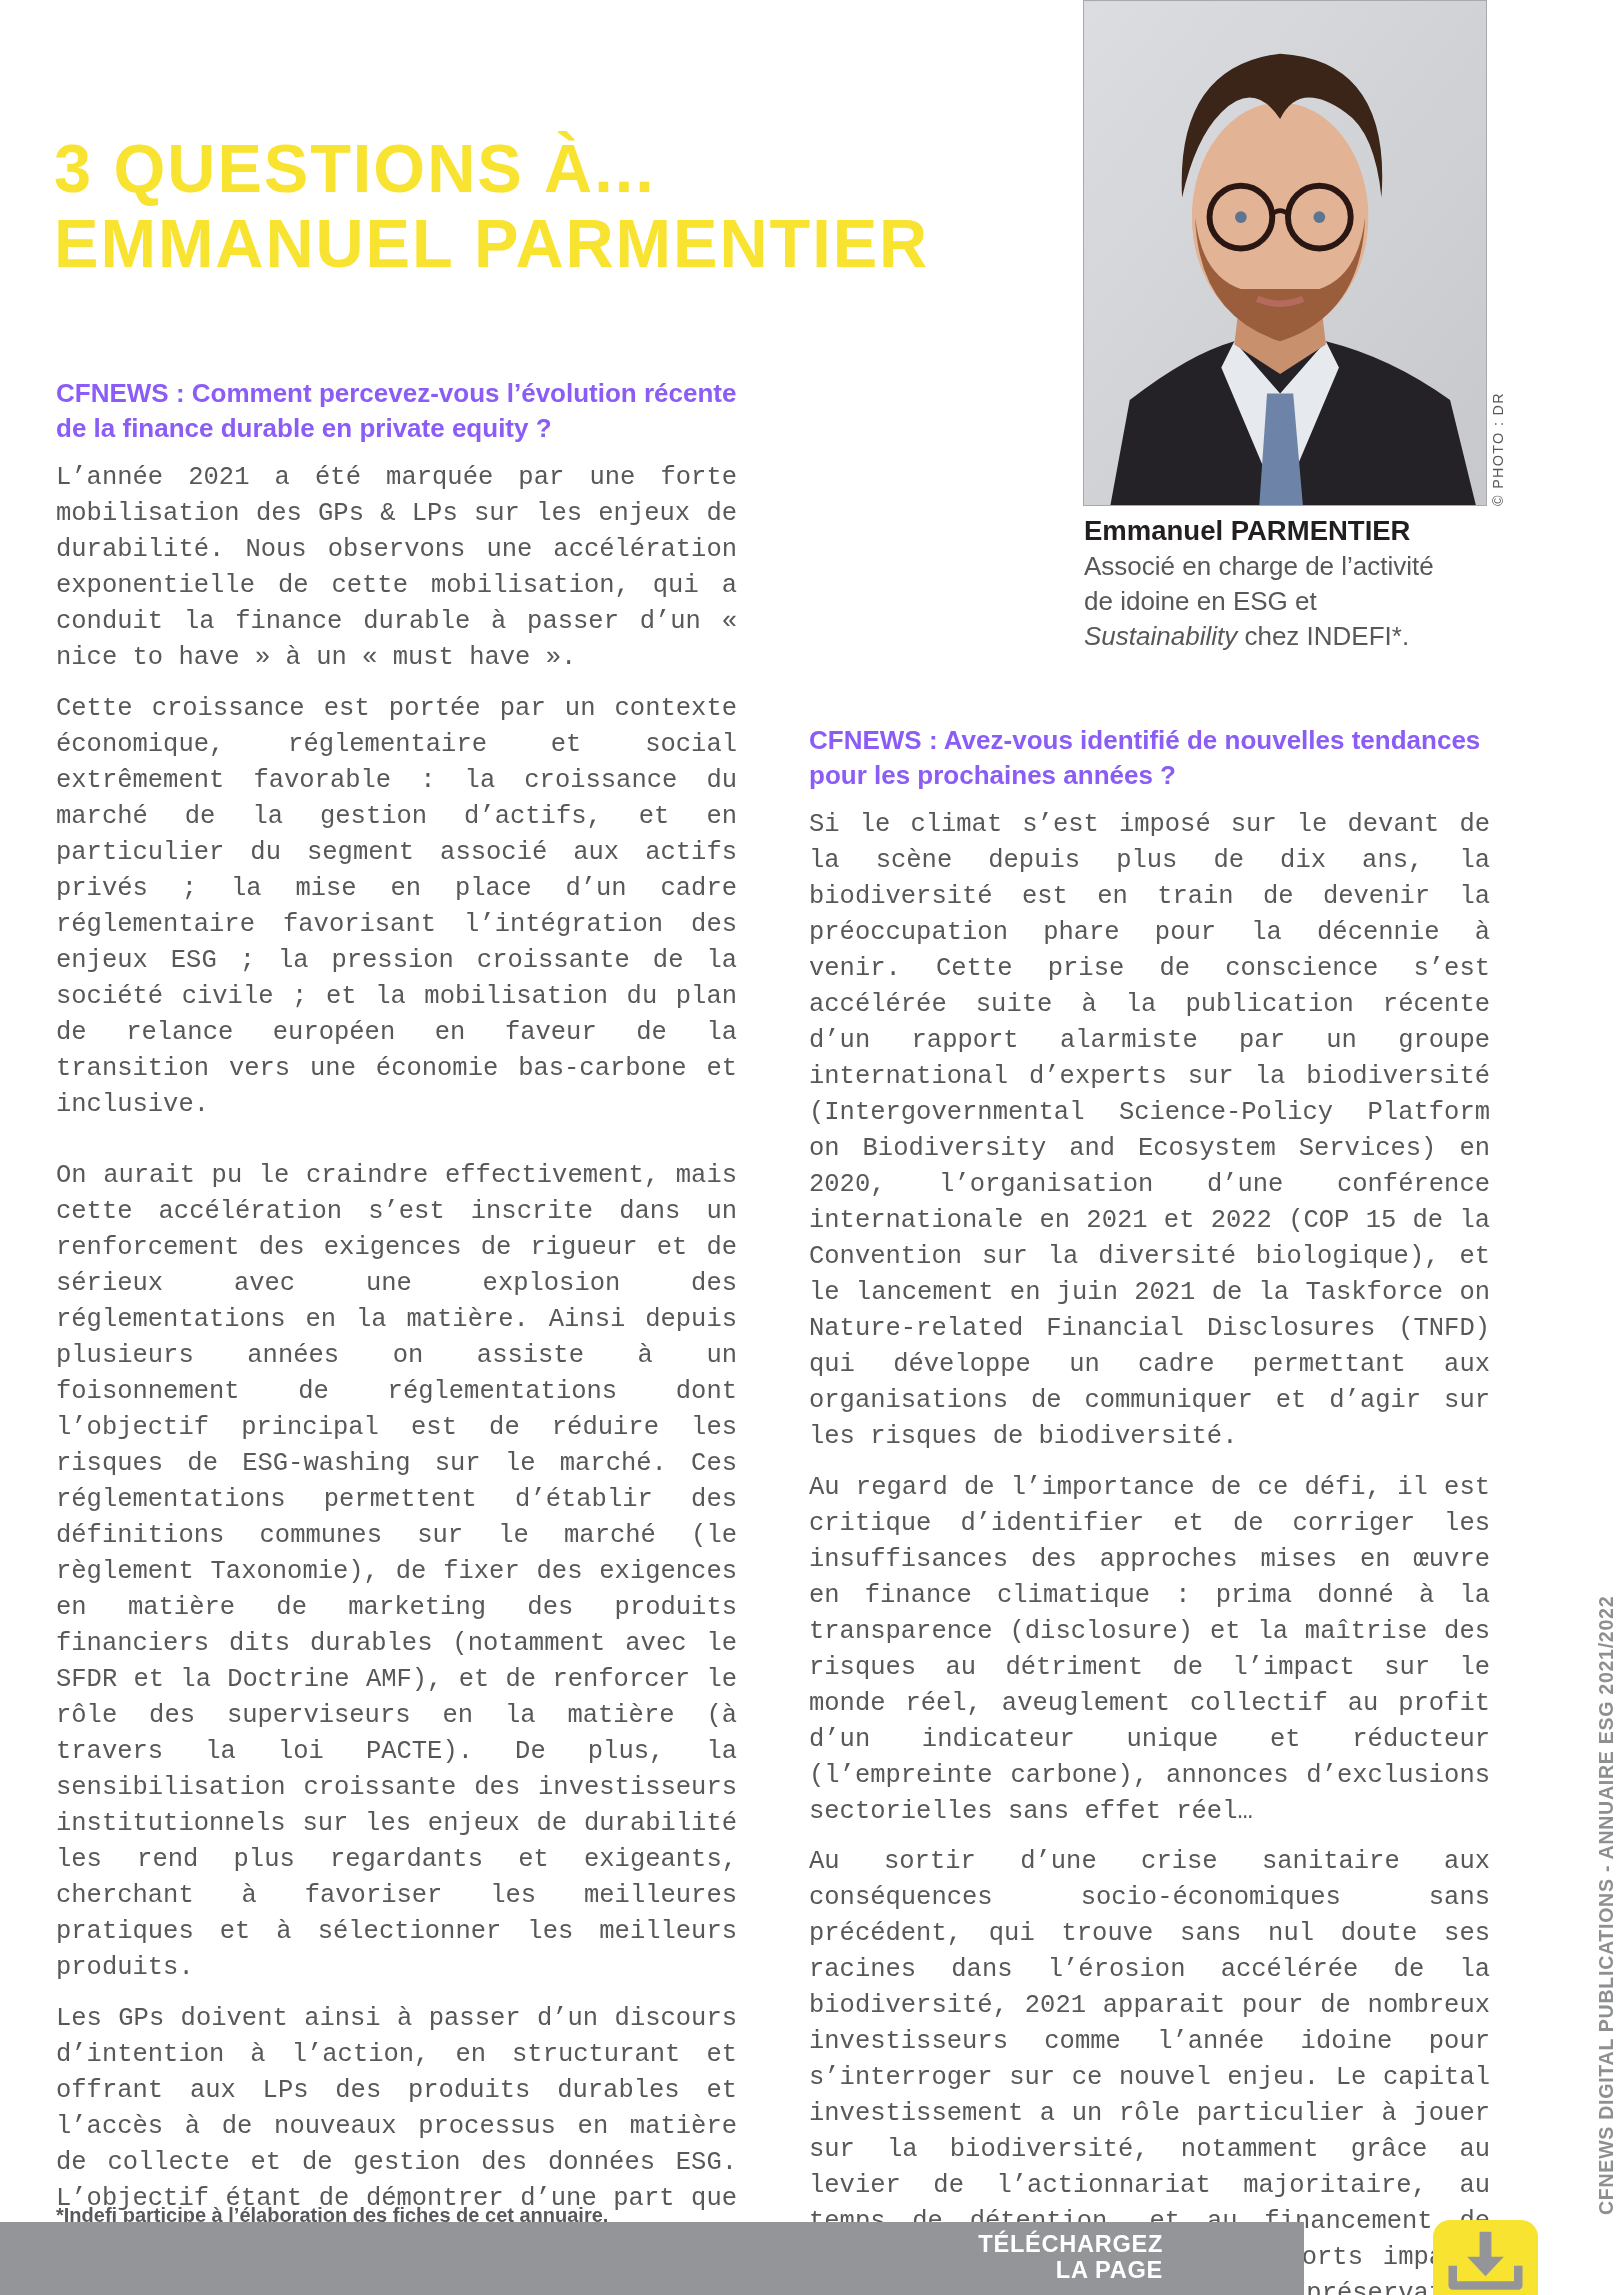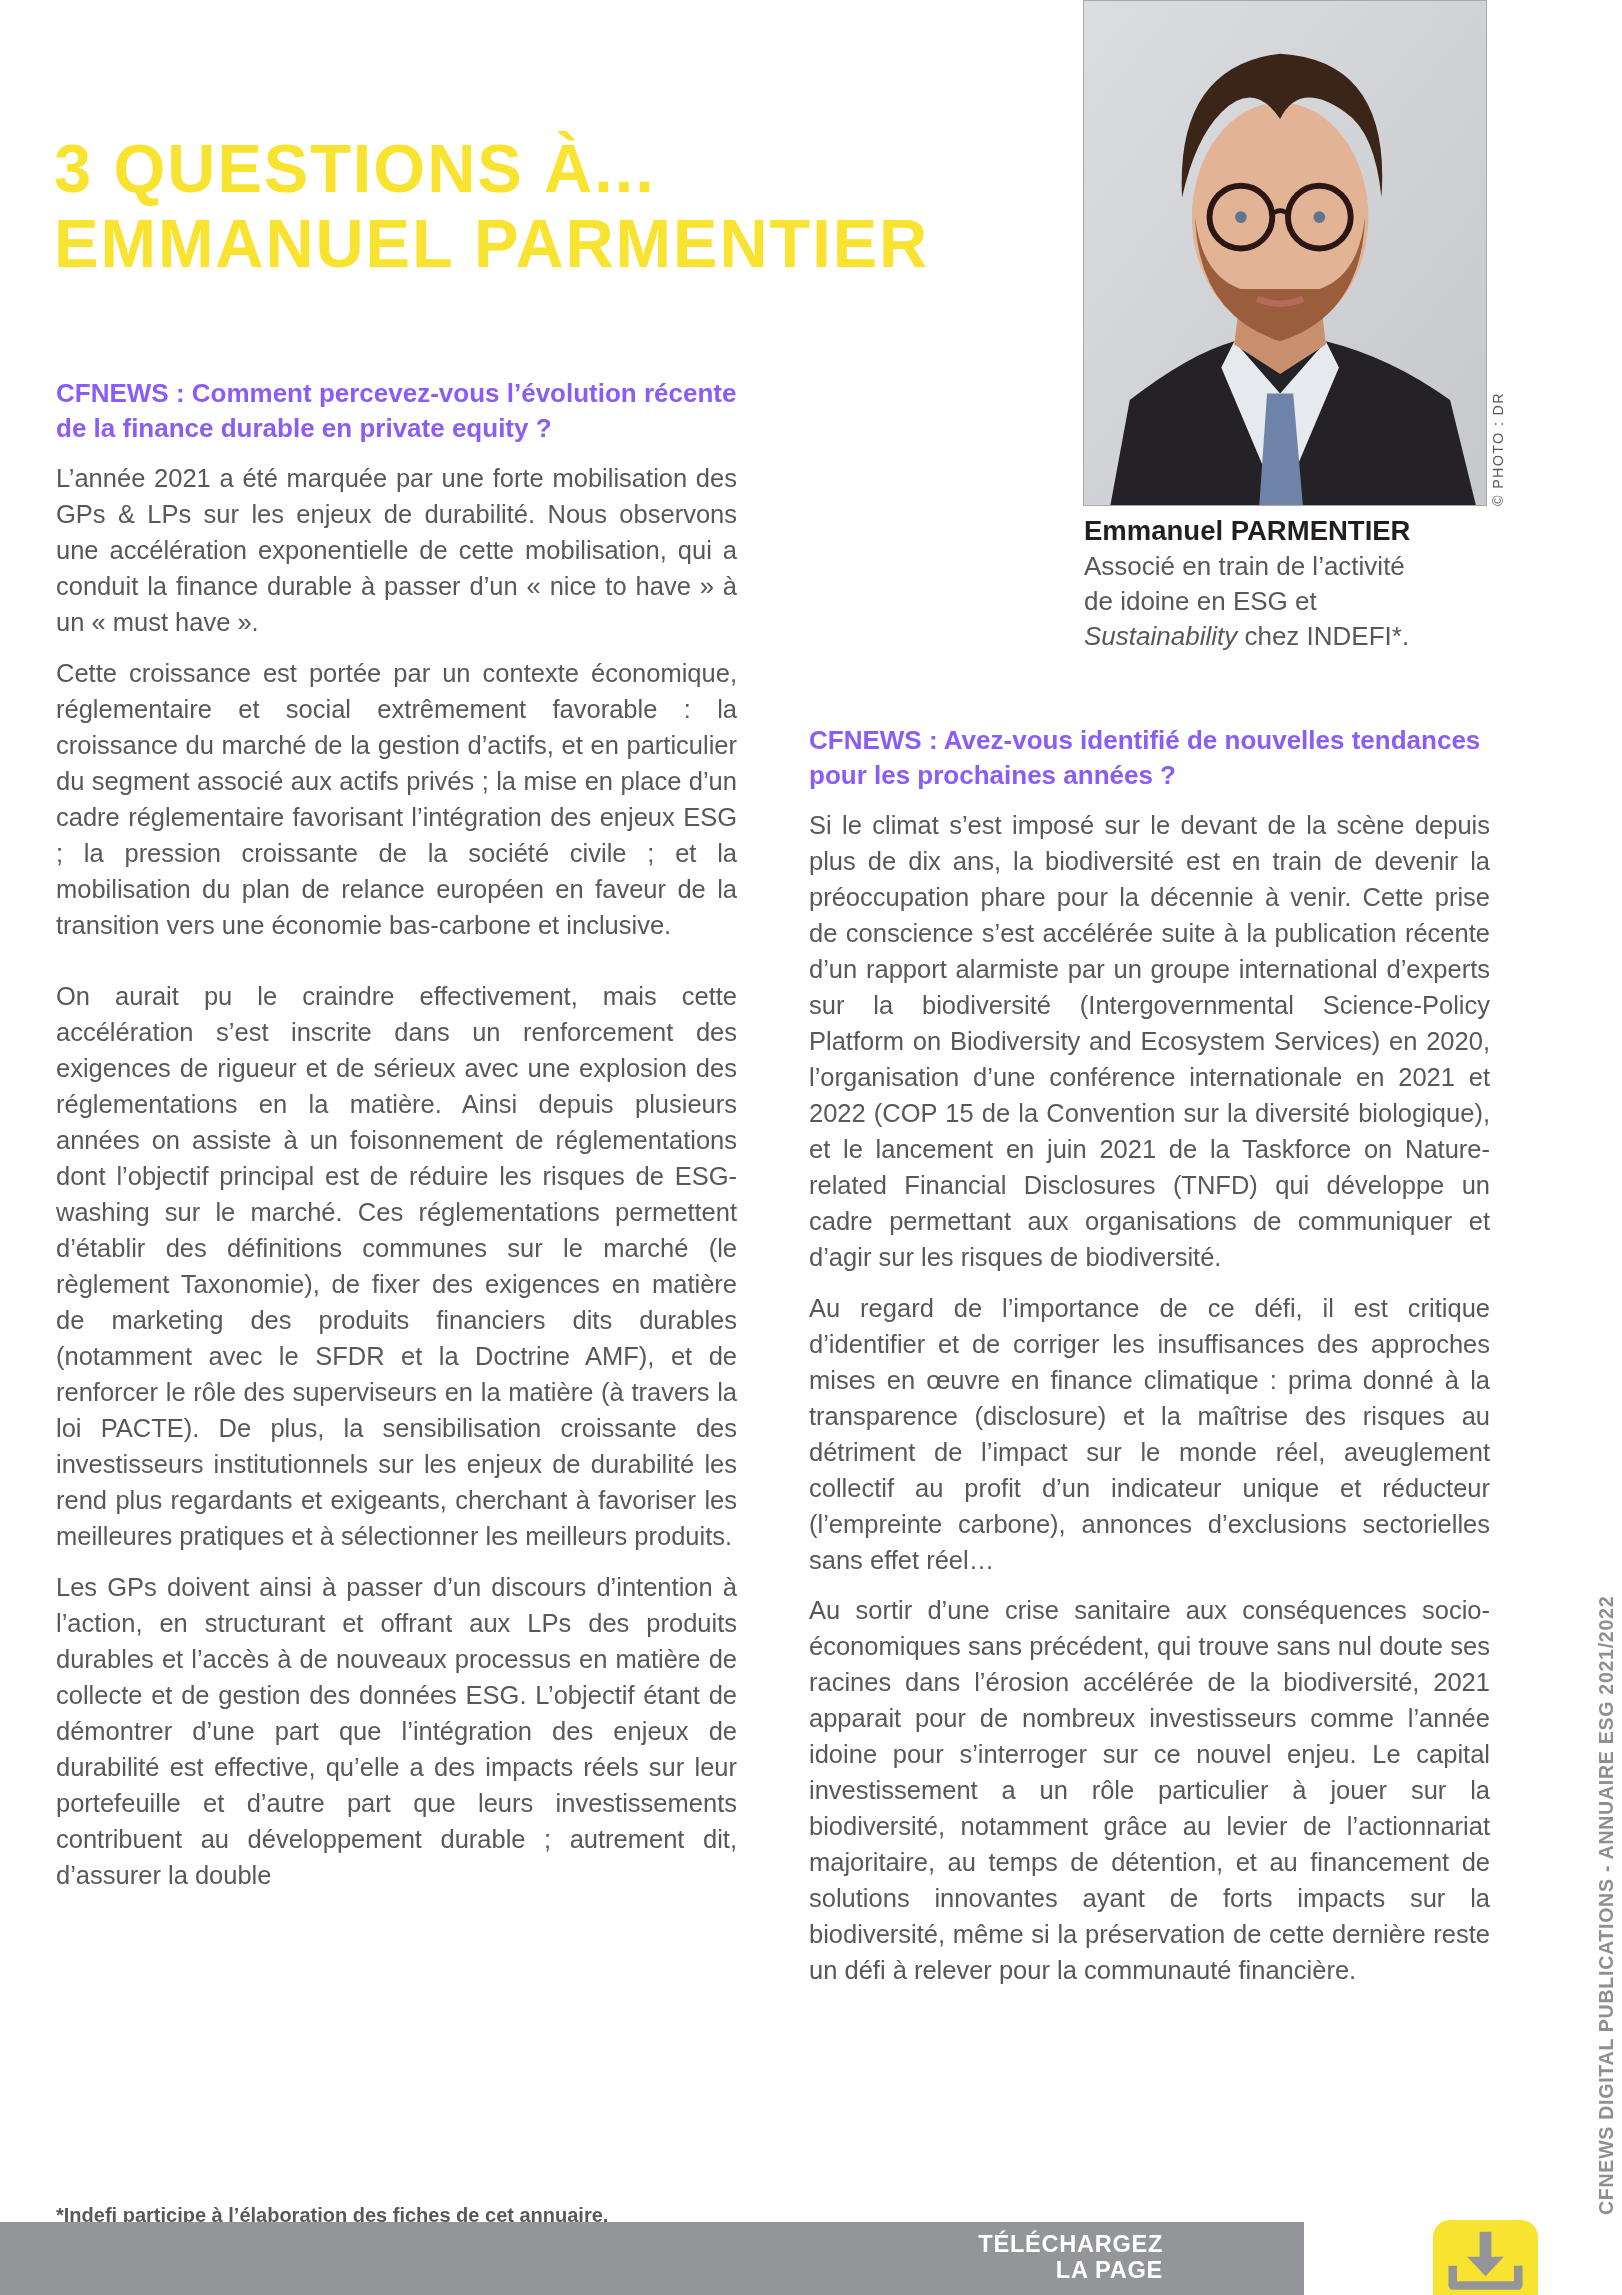--- a/index.html
+++ b/index.html
@@ -13,21 +13,21 @@
            border:1.3px solid #a8a9ad; box-sizing:border-box; overflow:hidden; }
   .credit { position:absolute; left:1490px; top:506px; transform:rotate(-90deg); transform-origin:left top;
             font-size:14.4px; letter-spacing:1.3px; color:#58585a; white-space:nowrap; }
   .caption { position:absolute; left:1084px; top:512px; width:419px; }
   .caption .name { font-weight:bold; font-size:27.5px; color:#231f20; line-height:37px; }
   .caption .role { font-size:26px; line-height:35px; color:#58585a; }
   .col { position:absolute; width:681px; font-size:25.5px; line-height:36px; text-align:justify; color:#58585a; }
   .col1 { left:56px; top:376px; }
   .col2 { left:809px; top:702px; }
   .q { font-weight:bold; color:#8b5cf6; font-size:26px; line-height:35px; margin:0 0 14.4px 0; text-align:left; }
-  .p { margin:0 0 14.4px 0; }
+  .p { margin:0 0 14.4px 0;font-family:Liberation Mono, monospace; }
   .spacer { height:21px; }
   .footnote { position:absolute; left:56px; top:2172px; font-weight:bold; font-size:20px; color:#58585a;margin-top:32px; }
   .bar { position:absolute; left:0; top:2222px; width:1304px; height:74px; background:#949598; }
   .dl-label { position:absolute; right:141px; top:9.2px; color:#ffffff; font-weight:bold; font-size:23.6px;
               line-height:26px; text-align:right; letter-spacing:0.7px; }
   .dl-btn { position:absolute; left:1433px; top:2220px; width:105px; height:76px; background:#f9e331;
             border-radius:17px 17px 0 0; }
   .side { position:absolute; left:1595px; top:2215px; transform:rotate(-90deg); transform-origin:left top;
           font-weight:bold; font-size:19.6px; color:#8e8f91; white-space:nowrap; letter-spacing:0.7px; }
   em { font-style:italic; }
@@ -68,21 +68,21 @@
     <path d="M288 325 Q300 315 312 325" stroke="#2a1612" stroke-width="7" fill="none"></path>
     <circle cx="240" cy="330" r="9" fill="#5d7590"></circle>
     <circle cx="360" cy="330" r="9" fill="#5d7590"></circle>
     <path d="M265 455 Q300 470 335 455" stroke="#b56a5c" stroke-width="10" fill="none"></path>
   </svg>
 </div>
 <div class="credit">© PHOTO : DR</div>
 
 <div class="caption">
   <div class="name">Emmanuel PARMENTIER</div>
-  <div class="role">Associé en train de l’activité</div>
+  <div class="role">Associé en charge de l’activité</div>
   <div class="role">de idoine en ESG et</div>
   <div class="role"><em>Sustainability</em><span> chez INDEFI*.</span></div>
 </div>
 
 <div class="col col1">
   <p class="q">CFNEWS : Comment percevez-vous l’évolution récente de la finance durable en private equity ?</p>
   <p class="p">L’année 2021 a été marquée par une forte mobilisation des GPs &amp; LPs sur les enjeux de durabilité. Nous observons une accélération exponentielle de cette mobilisation, qui a conduit la finance durable à passer d’un « nice to have » à un « must have ».</p>
   <p class="p">Cette croissance est portée par un contexte économique, réglementaire et social extrêmement favorable : la croissance du marché de la gestion d’actifs, et en particulier du segment associé aux actifs privés ; la mise en place d’un cadre réglementaire favorisant l’intégration des enjeux ESG ; la pression croissante de la société civile ; et la mobilisation du plan de relance européen en faveur de la transition vers une économie bas-carbone et inclusive.</p>
   <div class="spacer"></div>
   <p class="p">On aurait pu le craindre effectivement, mais cette accélération s’est inscrite dans un renforcement des exigences de rigueur et de sérieux avec une explosion des réglementations en la matière. Ainsi depuis plusieurs années on assiste à un foisonnement de réglementations dont l’objectif principal est de réduire les risques de ESG-washing sur le marché. Ces réglementations permettent d’établir des définitions communes sur le marché (le règlement Taxonomie), de fixer des exigences en matière de marketing des produits financiers dits durables (notamment avec le SFDR et la Doctrine AMF), et de renforcer le rôle des superviseurs en la matière (à travers la loi PACTE). De plus, la sensibilisation croissante des investisseurs institutionnels sur les enjeux de durabilité les rend plus regardants et exigeants, cherchant à favoriser les meilleures pratiques et à sélectionner les meilleurs produits.</p>

